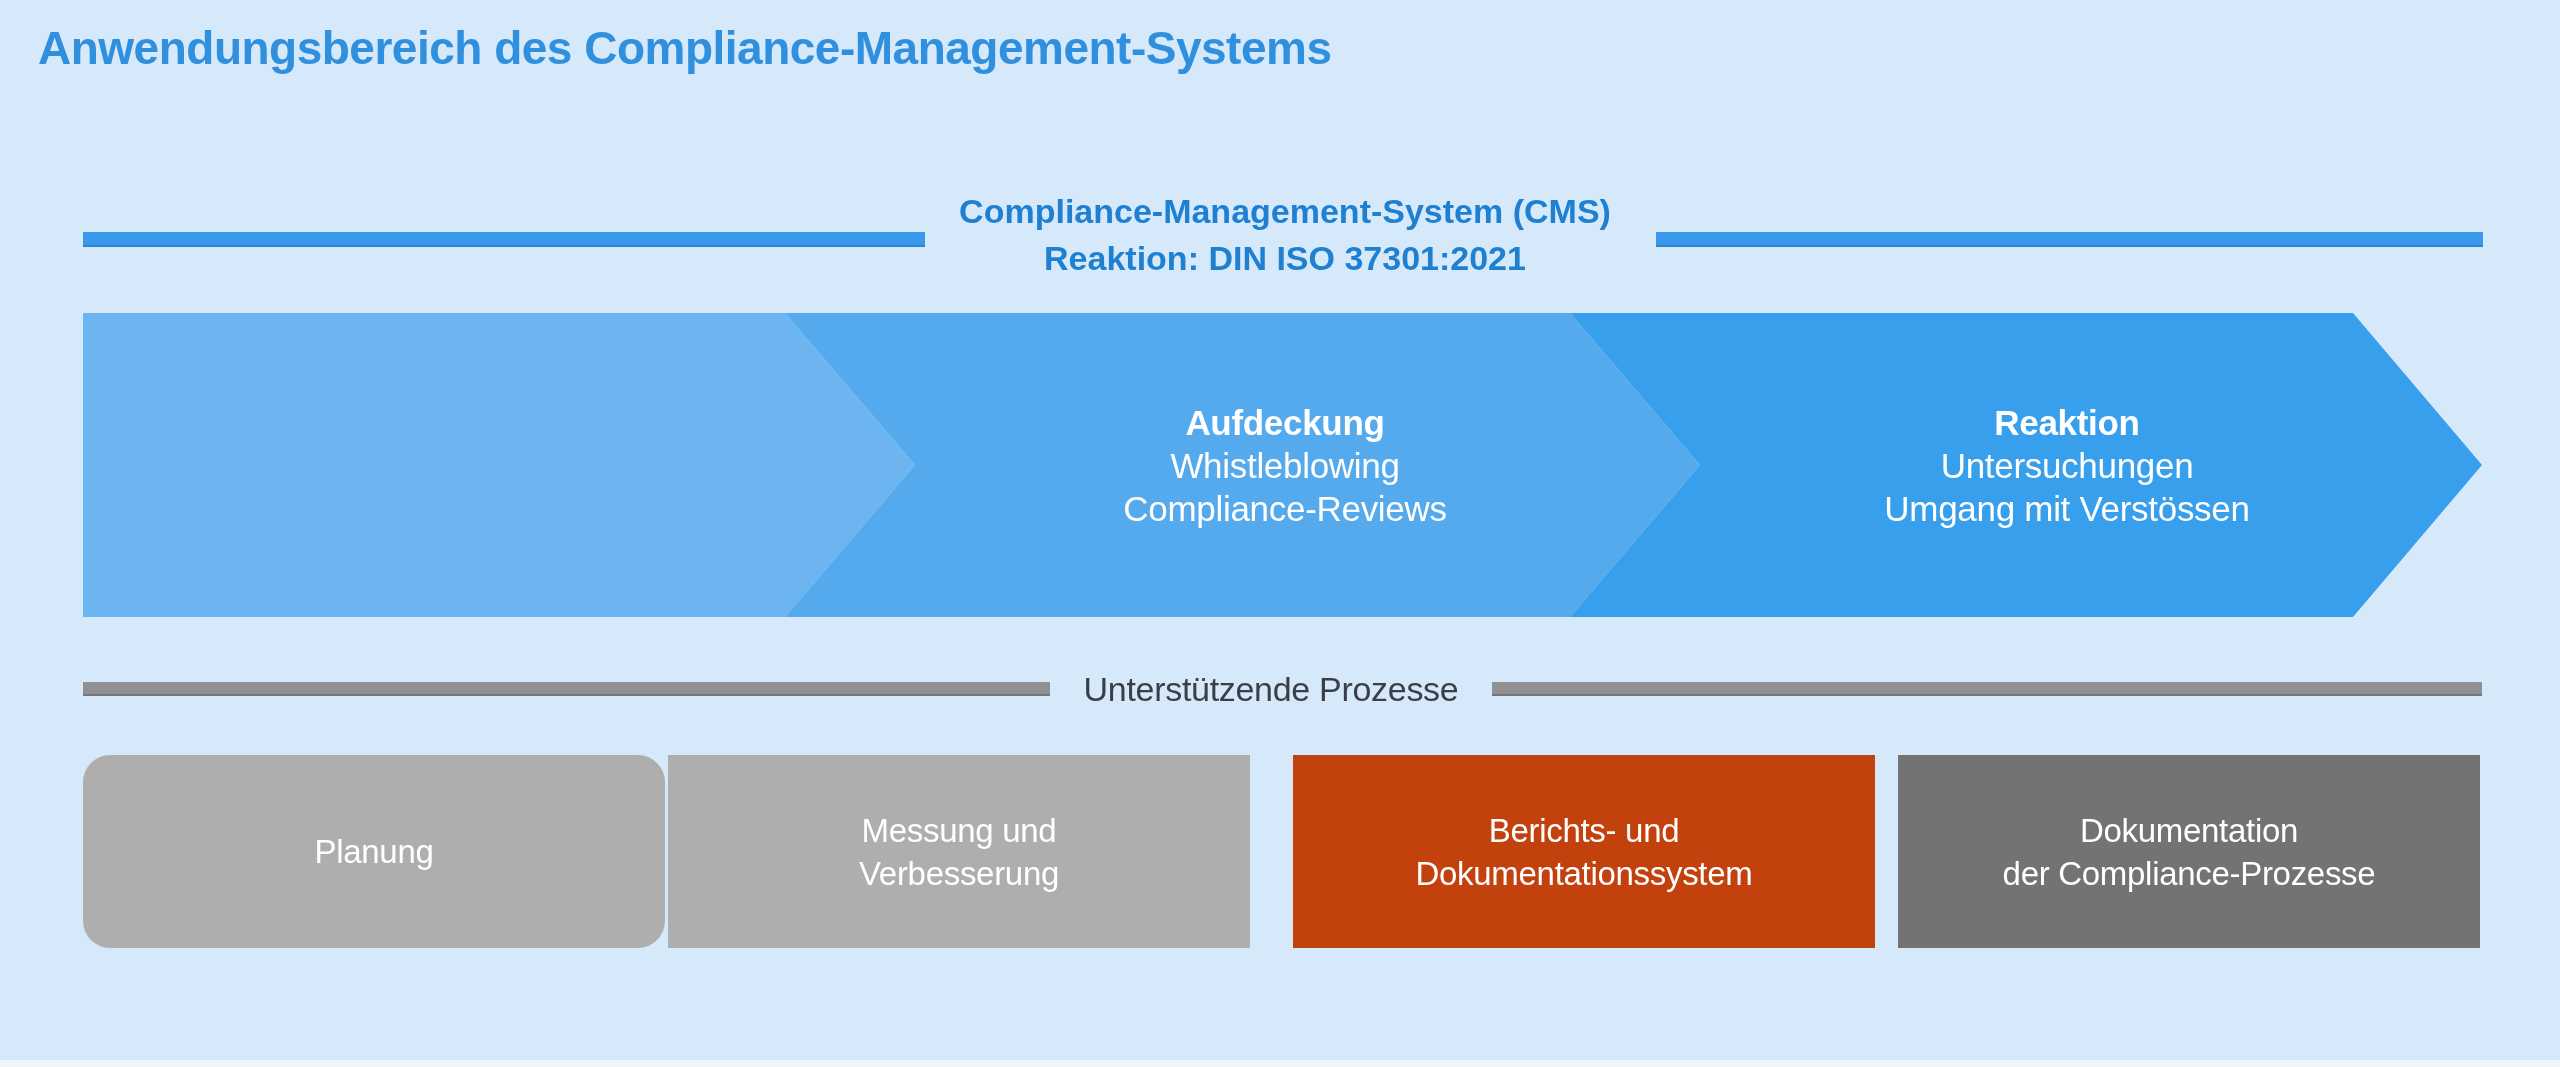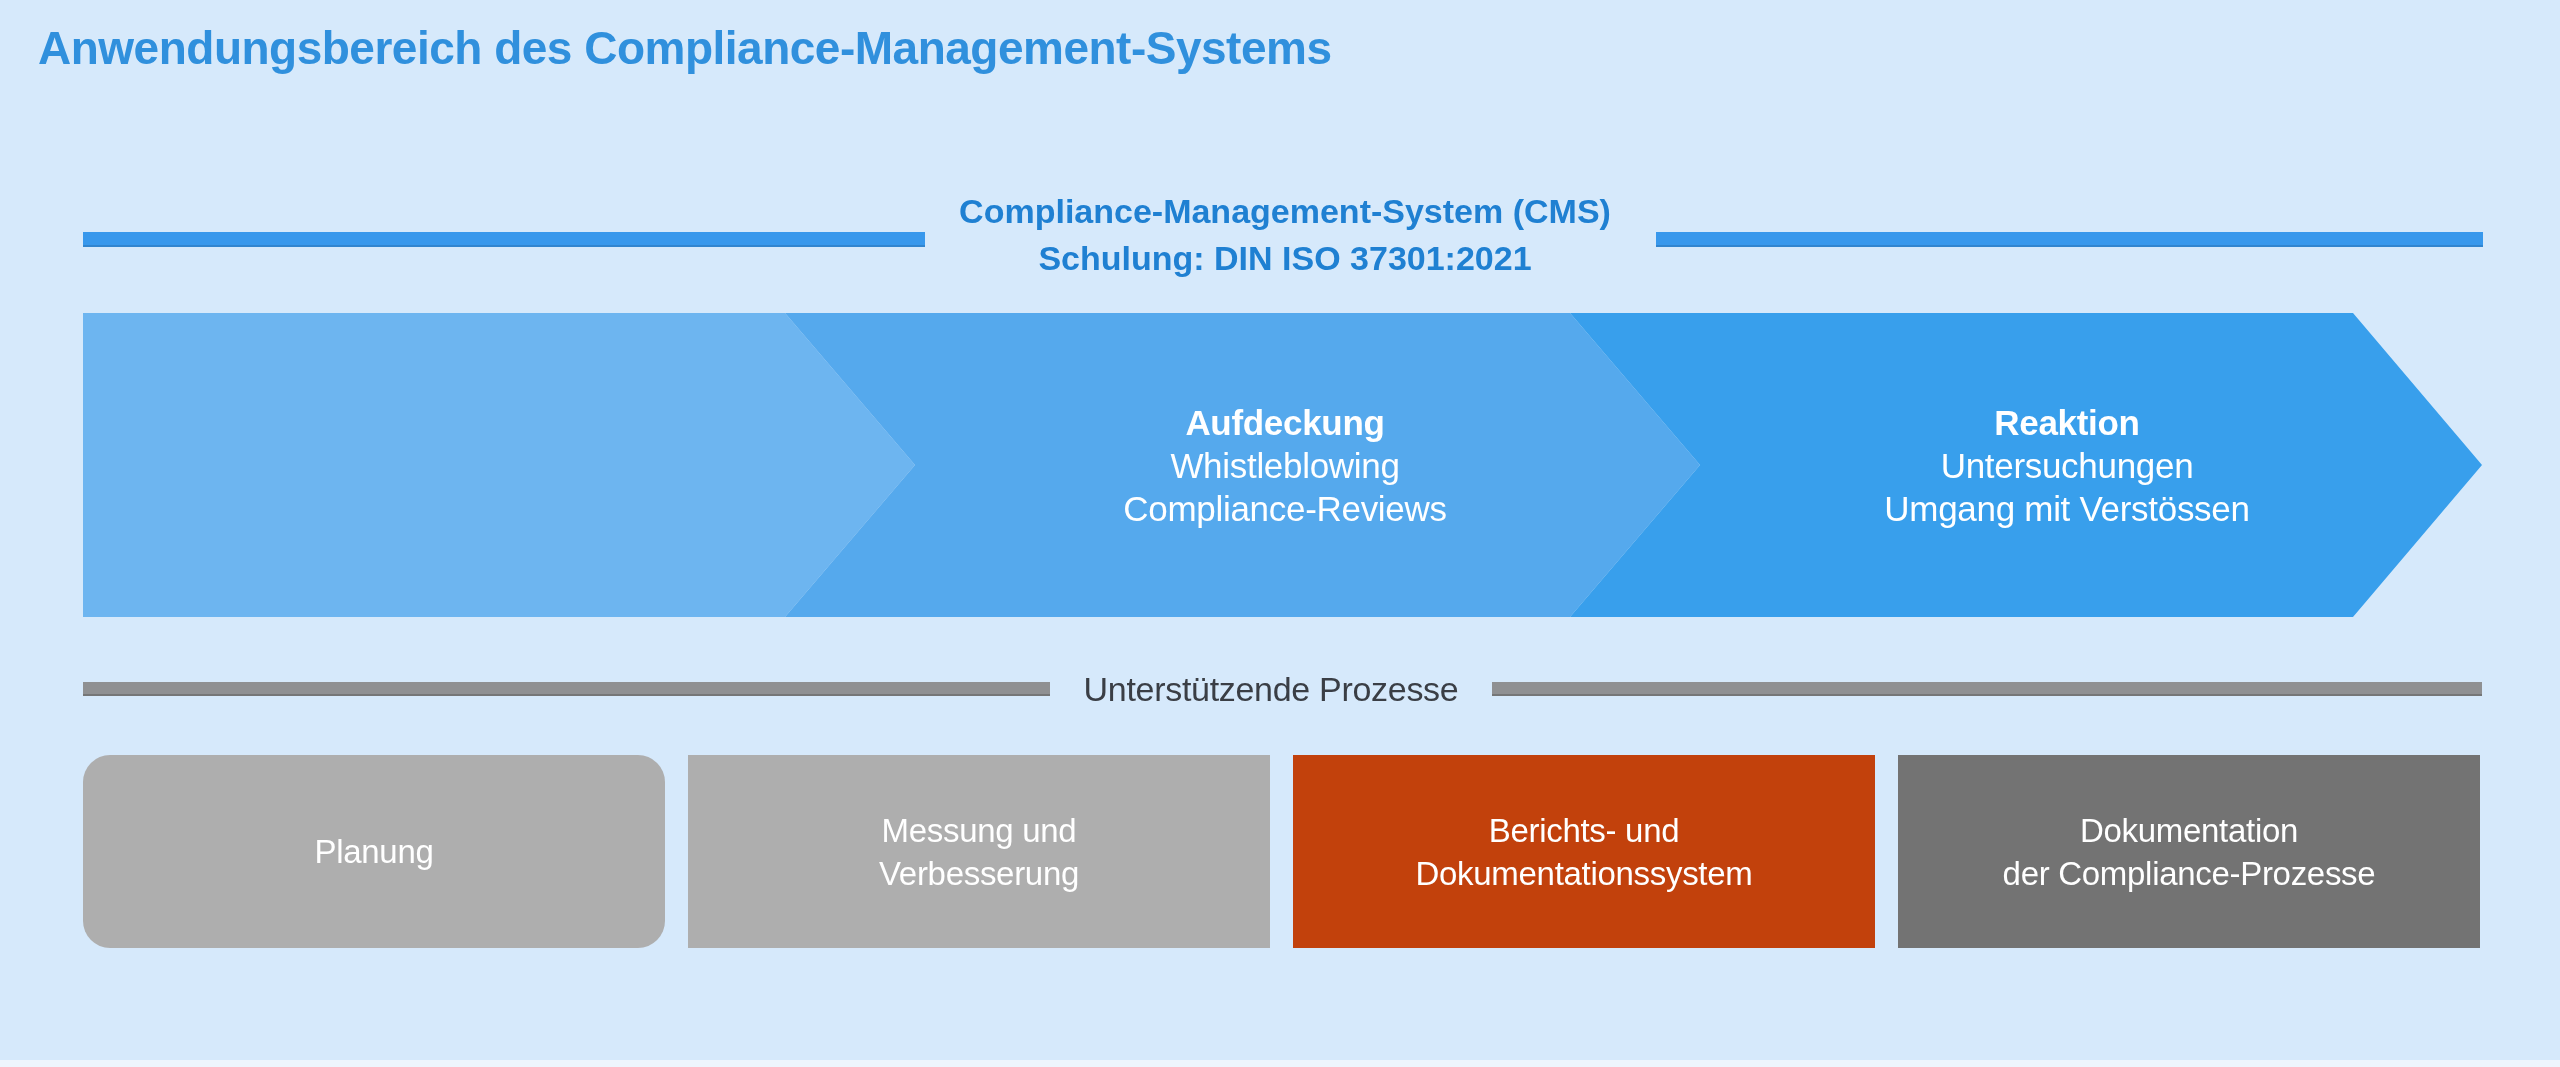--- a/index.html
+++ b/index.html
@@ -47,37 +47,37 @@
     letter-spacing: -0.3px; white-space: nowrap;
   }
 
   .gray-box {
     position: absolute; top: 755px; width: 582px; height: 193px;
     display: flex; flex-direction: column; justify-content: center; align-items: center;
     font-size: 33px; line-height: 43px; text-align: center;
     letter-spacing: -0.3px; white-space: nowrap;
   }
   .box-1 { left: 83px; border-radius: 27px; }
-  .box-2 { left: 688px; }
+  .box-2 { left: 668px; }
   .box-3 { left: 1293px; }
   .box-4 { left: 1898px; }
 
   .bottom-strip { position: absolute; left: 0; bottom: 0; width: 2560px; height: 7px; background: #eef5fd; }
 </style>
 </head>
 <body>
 
 <div class="canvas" style="background-color: rgb(214, 233, 251);">
 
   <div class="page-title" style="color: rgb(48, 144, 221);">Anwendungsbereich des Compliance-Management-Systems</div>
 
   <div class="hbar hbar-left" style="background-color: rgb(56, 152, 236);"></div>
   <div class="cms-header" style="color: rgb(31, 128, 210);">
     <div>Compliance-Management-System (CMS)</div>
-    <div>Schulung: DIN ISO 37301:2021</div>
+    <div>Reaktion: DIN ISO 37301:2021</div>
   </div>
   <div class="hbar hbar-right" style="background-color: rgb(56, 152, 236);"></div>
 
   <div class="band">
     <svg viewBox="0 0 2399 304" width="2399" height="304" aria-hidden="true">
       <polygon points="0,0 702,0 832,152 702,304 0,304" fill="#6db5f0"></polygon>
       <polygon points="702,0 1487,0 1617,152 1487,304 702,304 832,152" fill="#55a9ed"></polygon>
       <polygon points="1487,0 2270,0 2399,152 2270,304 1487,304 1617,152" fill="#389fec"></polygon>
     </svg>
 

